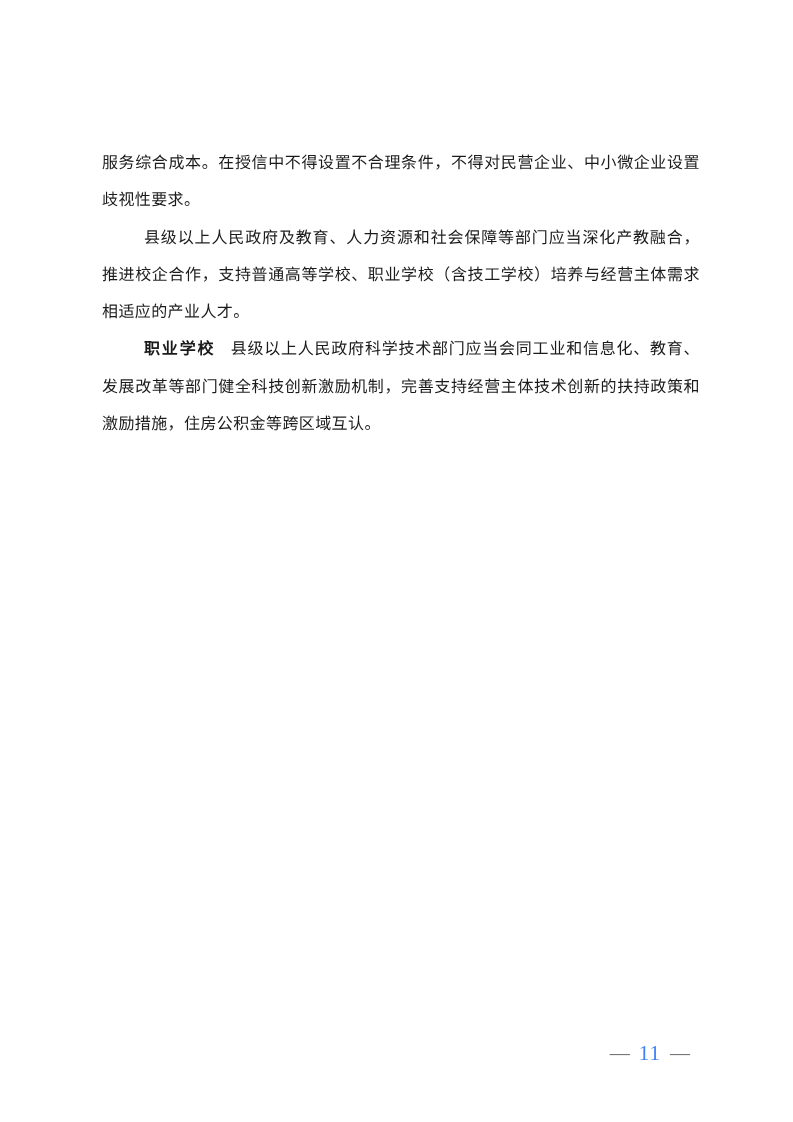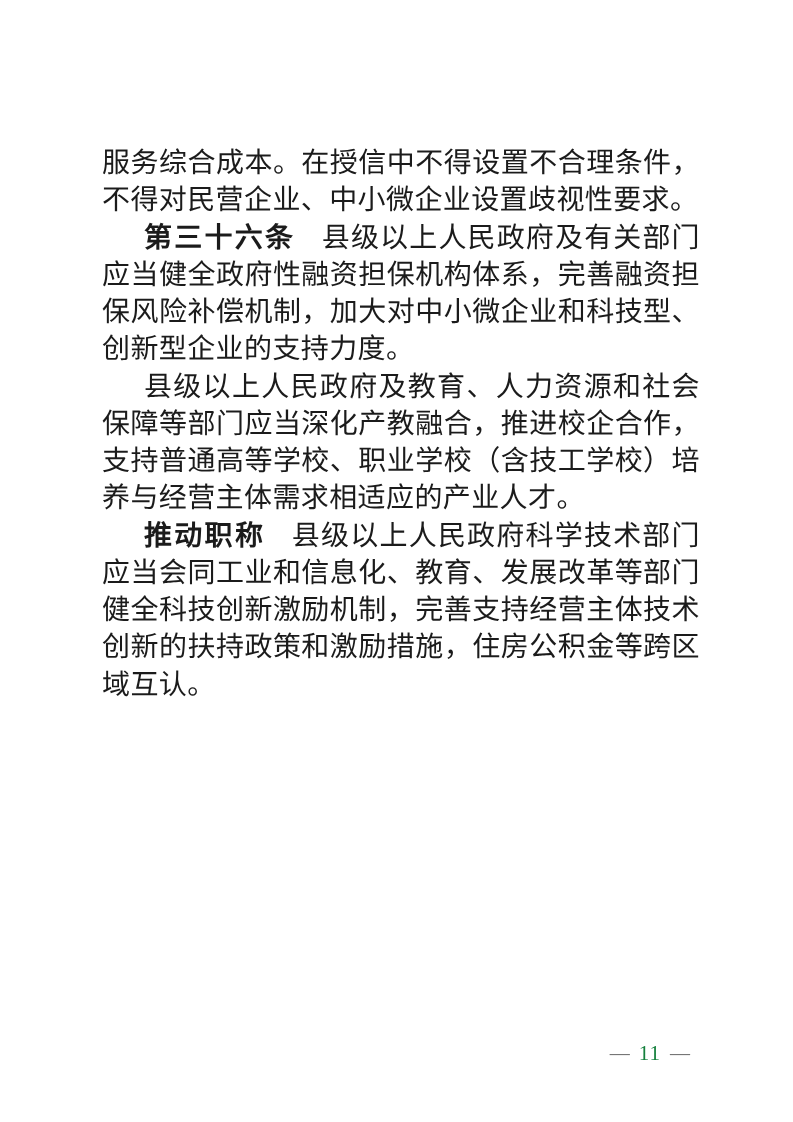--- a/index.html
+++ b/index.html
@@ -18,21 +18,21 @@
     color: #1b1b1b;
   }
   .doc-body {
     position: absolute;
     left: 102px;
     top: 144px;
     width: 598px;
   }
   .para {
     margin: 0;
-    font-size: 28px;
+    font-size: 16px;
     line-height: 37.25px;
     letter-spacing: 0.4px;
     text-align: justify;
     text-align-last: left;
     word-break: break-all;
   }
   .para.indent {
     text-indent: 42px;
   }
   .term {
@@ -48,40 +48,39 @@
     align-items: center;
     gap: 9px;
     font-size: 21px;
     line-height: 28px;
   }
   .page-footer .dash {
     color: #6e6e6e;
     font-size: 20px;
   }
   .page-footer .num {
-    color: #15803d;
+    color: #3b82f6;
     letter-spacing: 1px;
   }
 </style>
 </head>
 <body>
 
 <div class="page">
 
   <div class="doc-body">
 
     <p class="para"><span>服务综合成本。在授信中不得设置不合理条件，不得对民营企业、中小微企业设置歧视性要求。</span></p>
 
-    <p class="para indent"><span class="term">第三十六条</span><span>县级以上人民政府及有关部门应当健全政府性融资担保机构体系，完善融资担保风险补偿机制，加大对中小微企业和科技型、创新型企业的支持力度。</span></p>
 
 
 
     <p class="para indent"><span>县级以上人民政府及教育、人力资源和社会保障等部门应当深化产教融合，推进校企合作，支持普通高等学校、职业学校（含技工学校）培养与经营主体需求相适应的产业人才。</span></p>
 
-    <p class="para indent"><span class="term">推动职称</span><span>县级以上人民政府科学技术部门应当会同工业和信息化、教育、发展改革等部门健全科技创新激励机制，完善支持经营主体技术创新的扶持政策和激励措施，住房公积金等跨区域互认。</span></p>
+    <p class="para indent"><span class="term">职业学校</span><span>县级以上人民政府科学技术部门应当会同工业和信息化、教育、发展改革等部门健全科技创新激励机制，完善支持经营主体技术创新的扶持政策和激励措施，住房公积金等跨区域互认。</span></p>
 
 
   </div>
 
   <div class="page-footer">
       <span class="dash">—</span>
       <span class="num">11</span>
       <span class="dash">—</span>
     </div>
 

